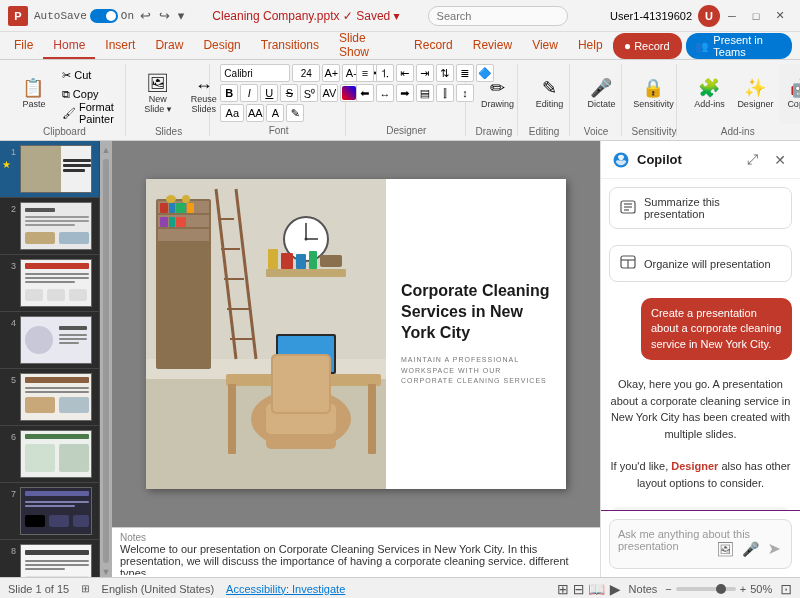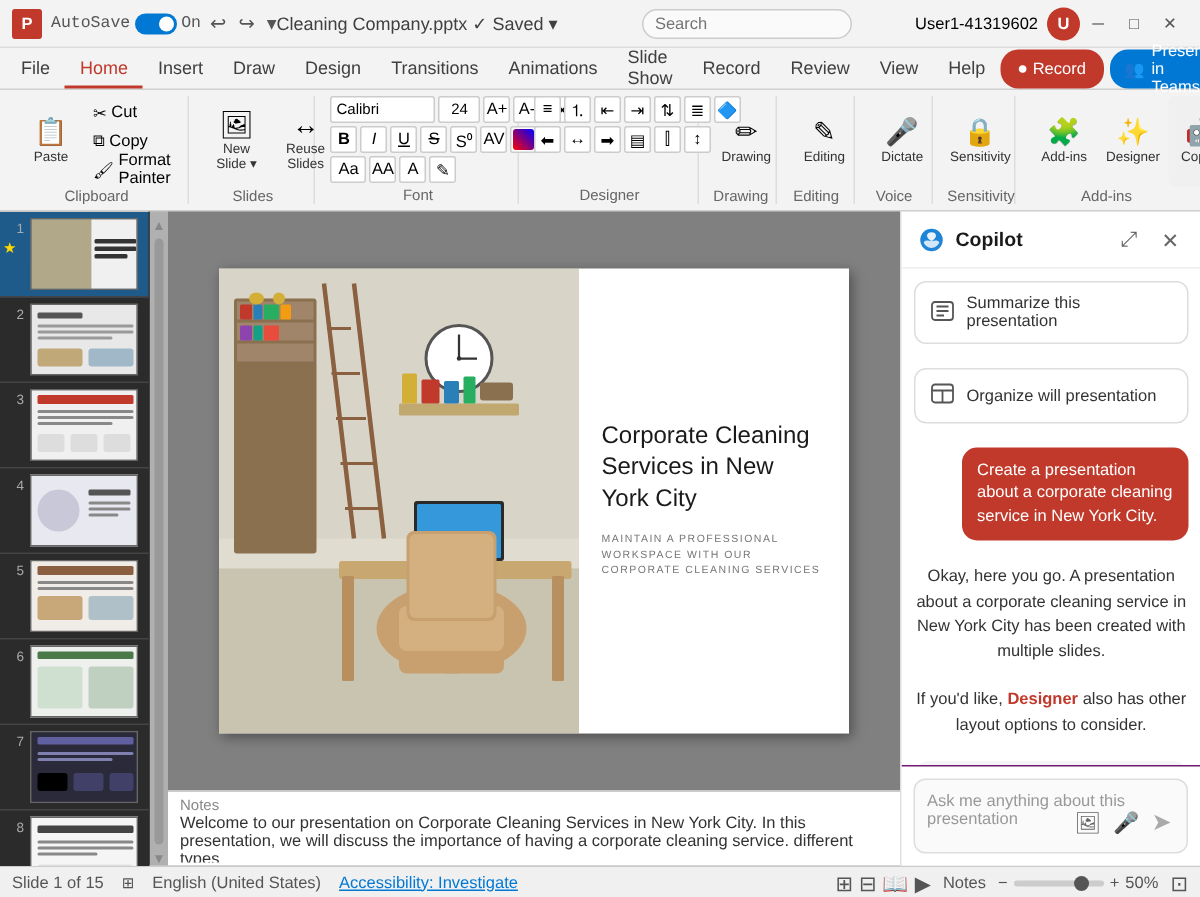--- a/index.html
+++ b/index.html
@@ -13,32 +13,32 @@
       align-items: center;
       padding: 0 8px;
       border-bottom: 1px solid #ddd;
     }
     .title-bar-left { display: flex; align-items: center; gap: 6px; flex: 1; }
     .title-bar-logo { width: 20px; height: 20px; background: #c0392b; border-radius: 2px; display: flex; align-items: center; justify-content: center; color: white; font-weight: bold; font-size: 11px; }
     .title-bar-autosave { display: flex; align-items: center; gap: 3px; font-size: 11px; color: #555; font-family: Liberation Mono, monospace; }
     .toggle-switch { width: 28px; height: 14px; background: #0078d4; border-radius: 7px; position: relative; display: inline-block; }
     .toggle-switch::after { content: ''; position: absolute; width: 10px; height: 10px; background: white; border-radius: 50%; top: 2px; right: 2px; }
     .title-bar-icons { display: flex; align-items: center; gap: 8px; font-size: 13px; color: #555; }
-    .title-bar-title { flex: 2; font-size: 12px; color: #404040; }
+    .title-bar-title { flex: 2; text-align: center; font-size: 12px; color: #b91c1c; }
     .title-bar-search { flex: 1.5; }
     .title-bar-search input { width: 140px; height: 20px; border: 1px solid #ccc; border-radius: 10px; padding: 0 8px; font-size: 11px; background: #fafafa; }
     .title-bar-user { display: flex; align-items: center; gap: 6px; font-size: 11px; }
     .user-avatar { width: 22px; height: 22px; background: #c0392b; border-radius: 50%; display: flex; align-items: center; justify-content: center; color: white; font-size: 11px; font-weight: bold; }
     .win-btns { display: flex; gap: 0; }
     .win-btn { width: 24px; height: 20px; display: flex; align-items: center; justify-content: center; font-size: 11px; color: #555; cursor: pointer; }
 
     
     .ribbon { background: #f3f3f3; border-bottom: 1px solid #d0d0d0; }
     .ribbon-tabs { display: flex; padding: 0 4px; border-bottom: 1px solid #d0d0d0; height: 28px; align-items: flex-end; }
-    .ribbon-tab { padding: 4px 10px; font-size: 12px; color: #404040; cursor: pointer; border-bottom: 2px solid transparent; height: 100%; display: flex; align-items: center; }
+    .ribbon-tab { padding: 4px 10px; font-size: 12px; color: #c2410c; cursor: pointer; border-bottom: 2px solid transparent; height: 100%; display: flex; align-items: center; }
     .ribbon-tab.active { color: #c0392b; border-bottom: 2px solid #c0392b; font-weight: 500; }
     .ribbon-content { display: flex; align-items: stretch; padding: 4px 4px; gap: 2px; height: 80px; }
     .ribbon-group { display: flex; flex-direction: column; border-right: 1px solid #ddd; padding: 0 8px; min-width: 50px; }
     .ribbon-group-inner { display: flex; flex: 1; align-items: center; gap: 2px; }
     .ribbon-group-label { font-size: 10px; color: #666; text-align: center; padding-top: 2px; }
     .ribbon-btn { display: flex; flex-direction: column; align-items: center; justify-content: center; padding: 3px 5px; cursor: pointer; border-radius: 3px; min-width: 36px; }
     .ribbon-btn-icon { font-size: 18px; line-height: 1; }
     .ribbon-btn-label { font-size: 9px; color: #333; margin-top: 2px; text-align: center; white-space: nowrap; }
     .ribbon-btn-large { flex-direction: column; min-width: 44px; height: 60px; }
     .ribbon-btn-small-row { display: flex; flex-direction: column; gap: 1px; }
@@ -59,21 +59,21 @@
     .slide-thumb-num { position: absolute; left: 2px; top: 6px; font-size: 9px; color: #aaa; width: 14px; text-align: right; }
     .slide-thumb-img { margin-left: 16px; width: 72px; height: 48px; background: #ddd; border: 1px solid #666; display: flex; align-items: center; justify-content: center; overflow: hidden; }
     .slide-star { position: absolute; left: 2px; top: 18px; color: #ffd700; font-size: 10px; }
 
     
     .canvas-area { flex: 1; display: flex; flex-direction: column; position: relative; background: #808080; }
     .slide-canvas { flex: 1; display: flex; align-items: center; justify-content: center; padding: 20px; }
     .slide-main { width: 420px; height: 310px; background: #d8d8d8; position: relative; box-shadow: 2px 2px 8px rgba(0,0,0,0.4); overflow: hidden; }
     .slide-image { width: 240px; height: 310px; background: #c5c5b0; position: absolute; left: 0; top: 0; overflow: hidden; }
     .slide-text-area { position: absolute; right: 0; top: 0; width: 180px; height: 310px; background: white; display: flex; flex-direction: column; justify-content: center; padding: 20px 15px; }
-    .slide-title { font-size: 16px; font-weight: normal; color: #1a1a1a; line-height: 1.3; margin-bottom: 12px; }
+    .slide-title { font-size: 16px; font-weight: bold; color: #1a1a1a; line-height: 1.3; margin-bottom: 12px; }
     .slide-subtitle { font-size: 7px; color: #777; letter-spacing: 1px; text-transform: uppercase; line-height: 1.5; }
 
     
     .notes-bar { height: 50px; background: #fff; border-top: 1px solid #ccc; padding: 4px 8px; font-size: 11px; color: #333; overflow: hidden; position: relative; }
     .notes-label { color: #888; font-size: 10px; }
 
     
     .status-bar { height: 22px; background: #f0f0f0; border-top: 1px solid #ccc; display: flex; align-items: center; padding: 0 8px; font-size: 11px; color: #555; gap: 12px; }
     .status-right { margin-left: auto; display: flex; align-items: center; gap: 8px; }
     .status-icons { display: flex; gap: 4px; align-items: center; }
@@ -157,21 +157,20 @@
 </div>
 
 <div class="ribbon">
   <div class="ribbon-tabs">
     <div class="ribbon-tab">File</div>
     <div class="ribbon-tab active">Home</div>
     <div class="ribbon-tab">Insert</div>
     <div class="ribbon-tab">Draw</div>
     <div class="ribbon-tab">Design</div>
     <div class="ribbon-tab">Transitions</div>
-    <div class="ribbon-tab">Animations</div>
     <div class="ribbon-tab">Slide Show</div>
     <div class="ribbon-tab">Record</div>
     <div class="ribbon-tab">Review</div>
     <div class="ribbon-tab">View</div>
     <div class="ribbon-tab">Help</div>
     <div class="ribbon-right">
       <div class="btn-record">
         <span>⏺</span>
         <span>Record</span>
       </div>

